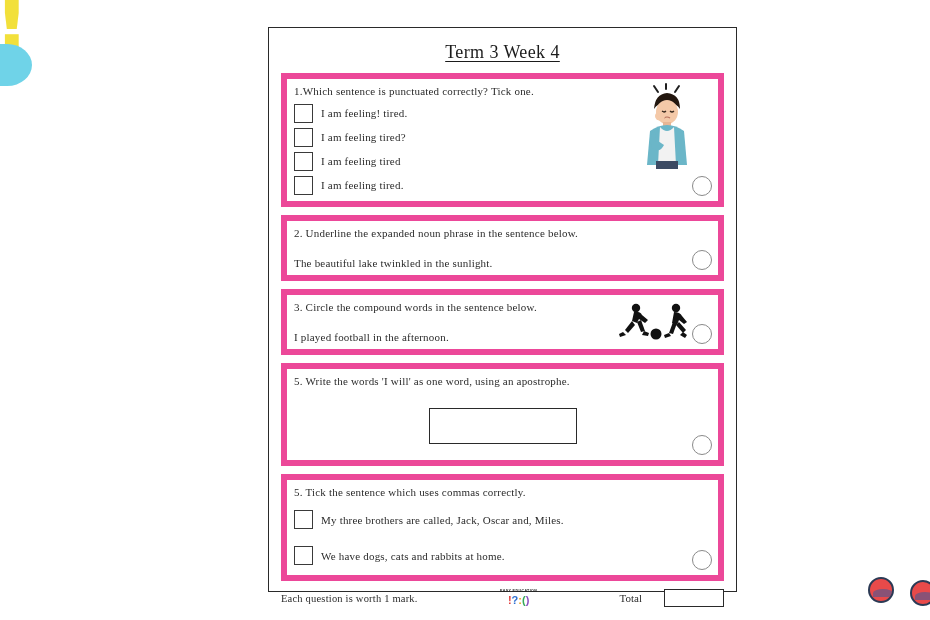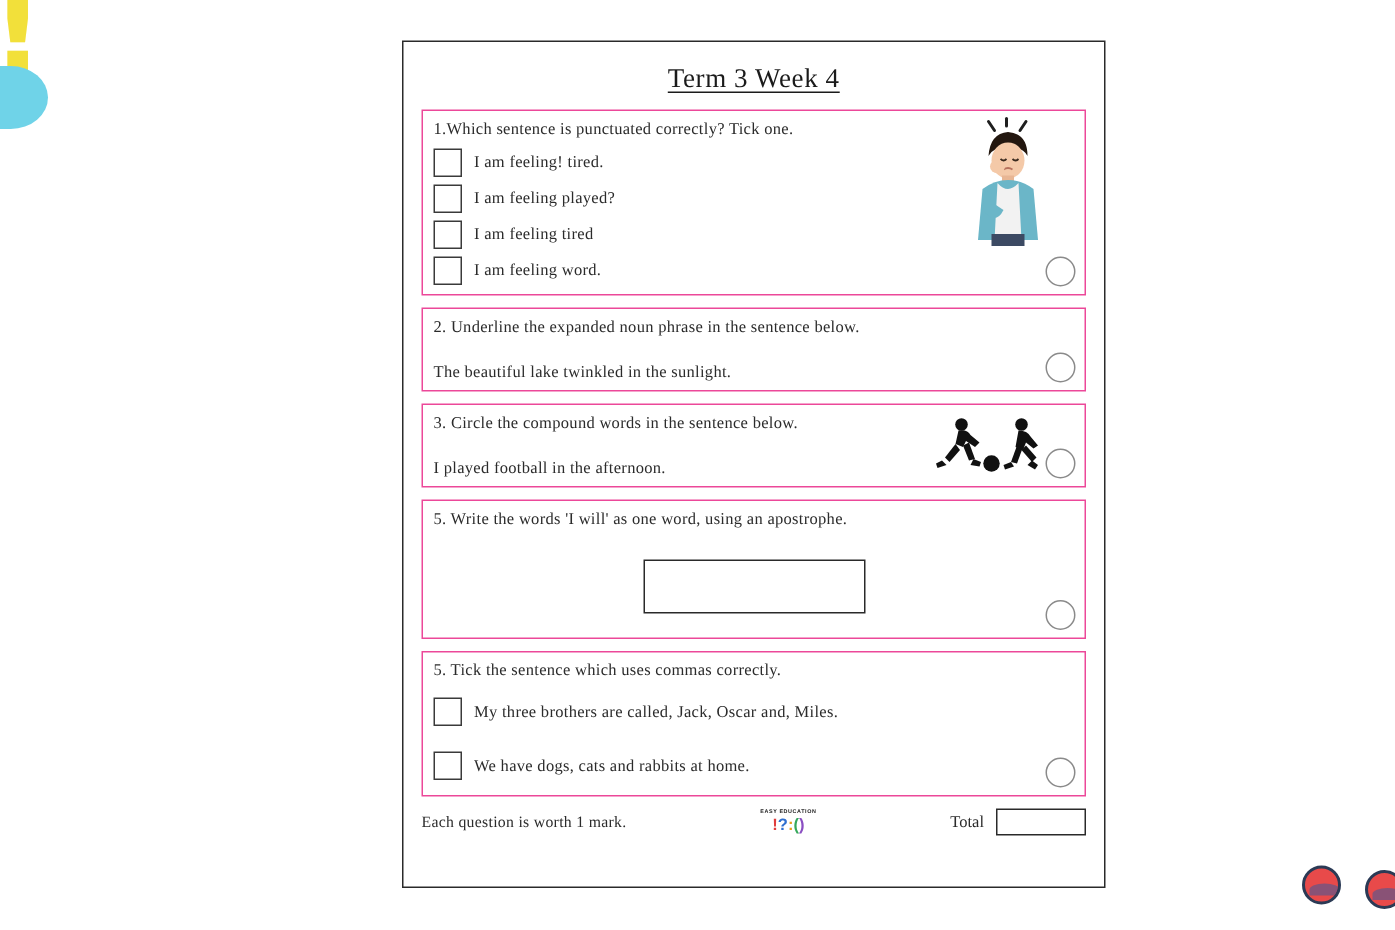--- a/index.html
+++ b/index.html
@@ -71,21 +71,21 @@
     font-size: 18px;
     letter-spacing: .4px;
     color: #1b1b1b;
     text-decoration: underline;
     text-underline-offset: 3px;
     margin: 4px 0 10px 0;
     font-family: "Liberation Serif", serif;
   }
 
   .qbox {
-    border: 1px solid #ec4899;
+    border: 6px solid #ec4899;
     position: relative;
     margin-bottom: 8px;
     padding: 5px 7px 6px 7px;
   }
 
   .qtext {
     font-size: 11px;
     color: #2b2b2b;
     line-height: 1.35;
     letter-spacing: .2px;
@@ -189,21 +189,21 @@
   }
   .g1 { color: #e03c3c; }
   .g2 { color: #2f6fd0; }
   .g3 { color: #e8a21d; }
   .g4 { color: #35a85b; }
   .g5 { color: #8a4ec2; }
 
   #total-wrap {
     display: flex;
     align-items: center;
-    gap: 8px;
+    gap: 22px;
   }
   #total-label {
     font-size: 11px;
     color: #2b2b2b;
   }
   #total-box {
     width: 60px;
     height: 18px;
     border: 1px solid #2a2a2a;
     background: #fff;
@@ -228,29 +228,29 @@
 
   <div class="qbox">
     <div class="qtext">1.Which sentence is punctuated correctly? Tick one.</div>
 
     <div class="opt-row">
       <div class="tickbox"></div>
       <div class="opt-label">I am feeling! tired.</div>
     </div>
     <div class="opt-row">
       <div class="tickbox"></div>
-      <div class="opt-label">I am feeling played?</div>
+      <div class="opt-label">I am feeling tired?</div>
     </div>
     <div class="opt-row">
       <div class="tickbox"></div>
       <div class="opt-label">I am feeling tired</div>
     </div>
     <div class="opt-row">
       <div class="tickbox"></div>
-      <div class="opt-label">I am feeling word.</div>
+      <div class="opt-label">I am feeling tired.</div>
     </div>
 
     <svg id="q1-art" viewBox="0 0 68 86">
 
       <g stroke="#1f1f1f" stroke-width="2" stroke-linecap="round">
         <line x1="26" y1="9" x2="22" y2="3"></line>
         <line x1="34" y1="6" x2="34" y2="1"></line>
         <line x1="43" y1="9" x2="47" y2="3"></line>
       </g>
 

